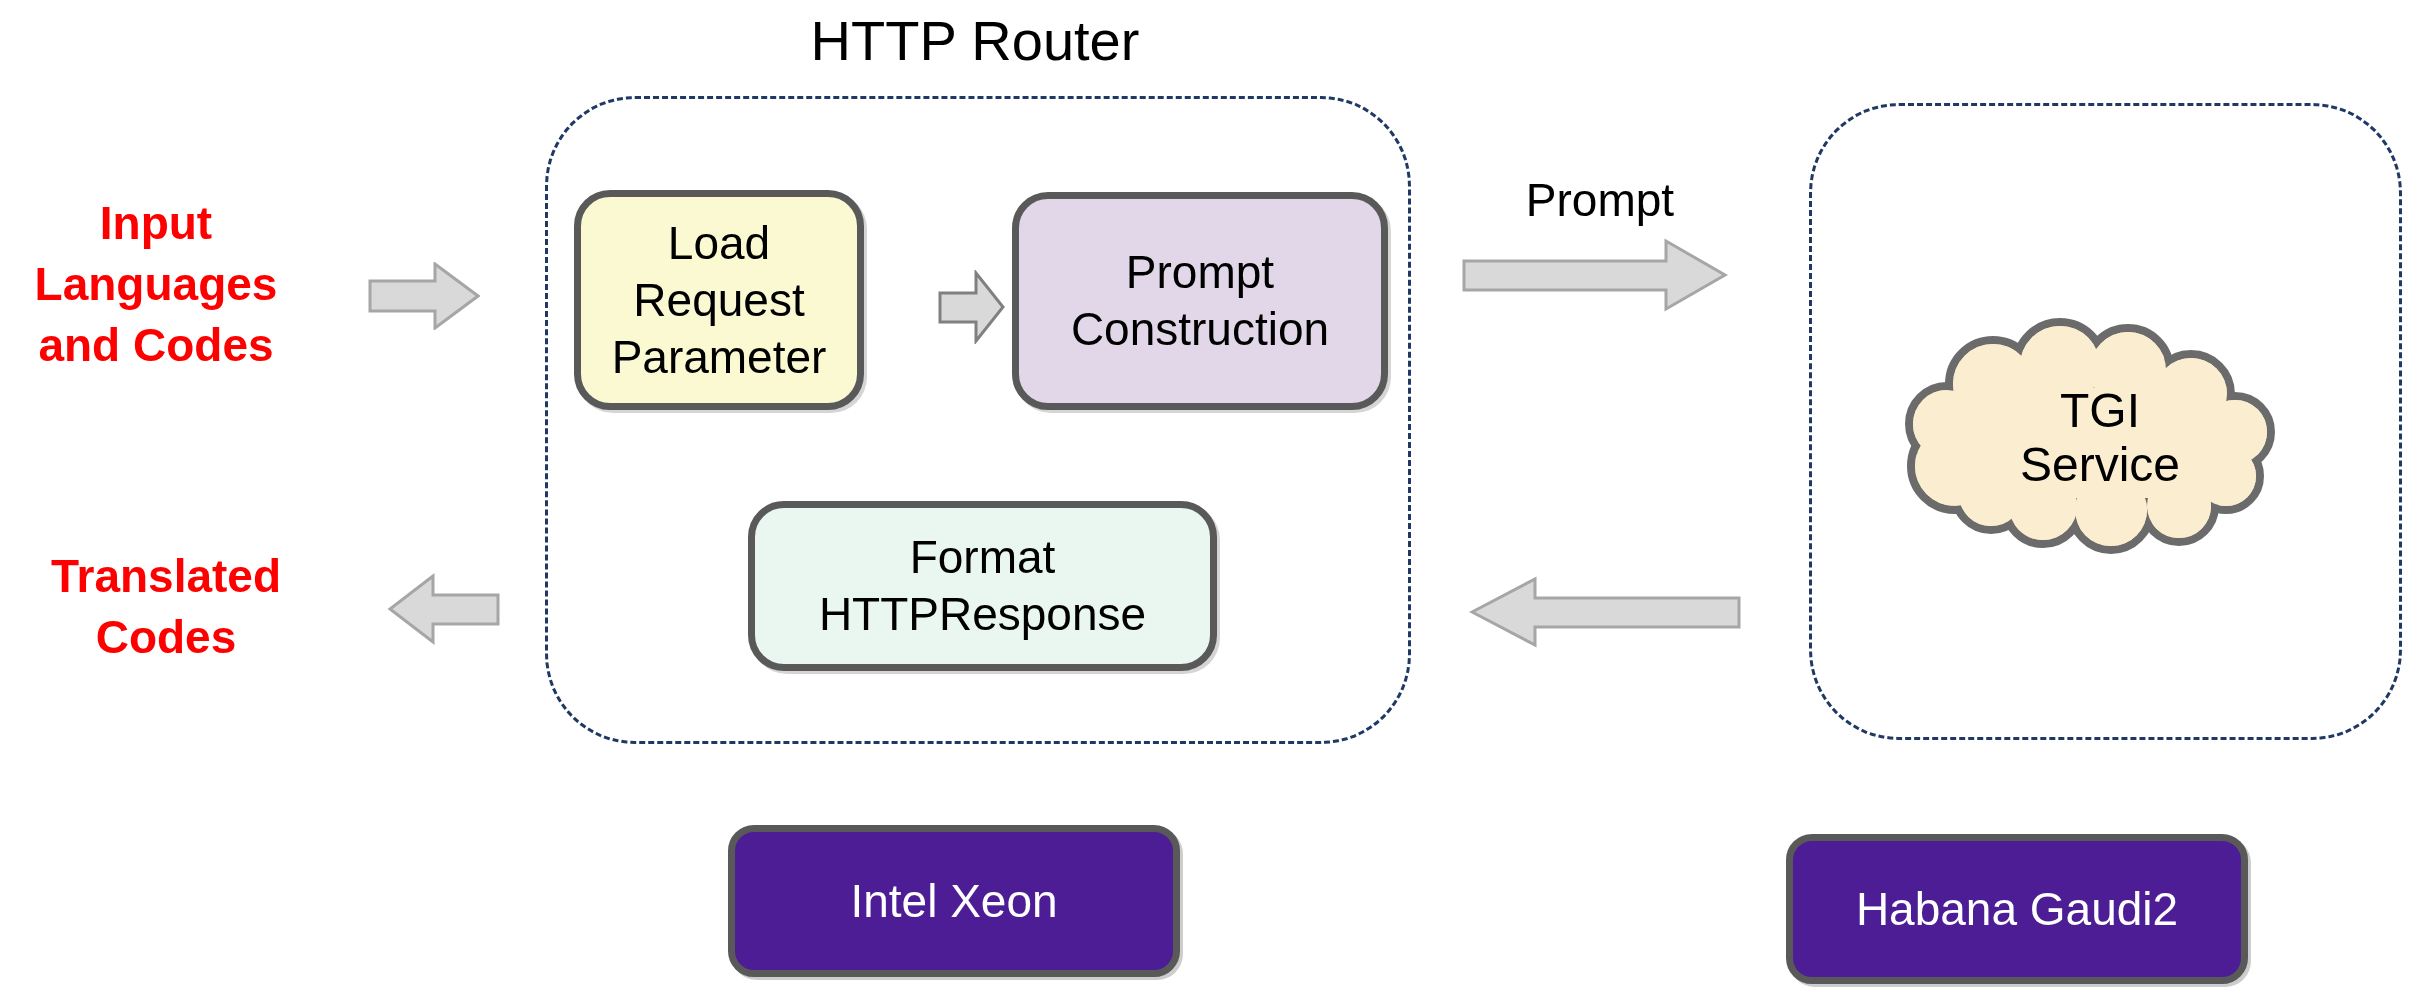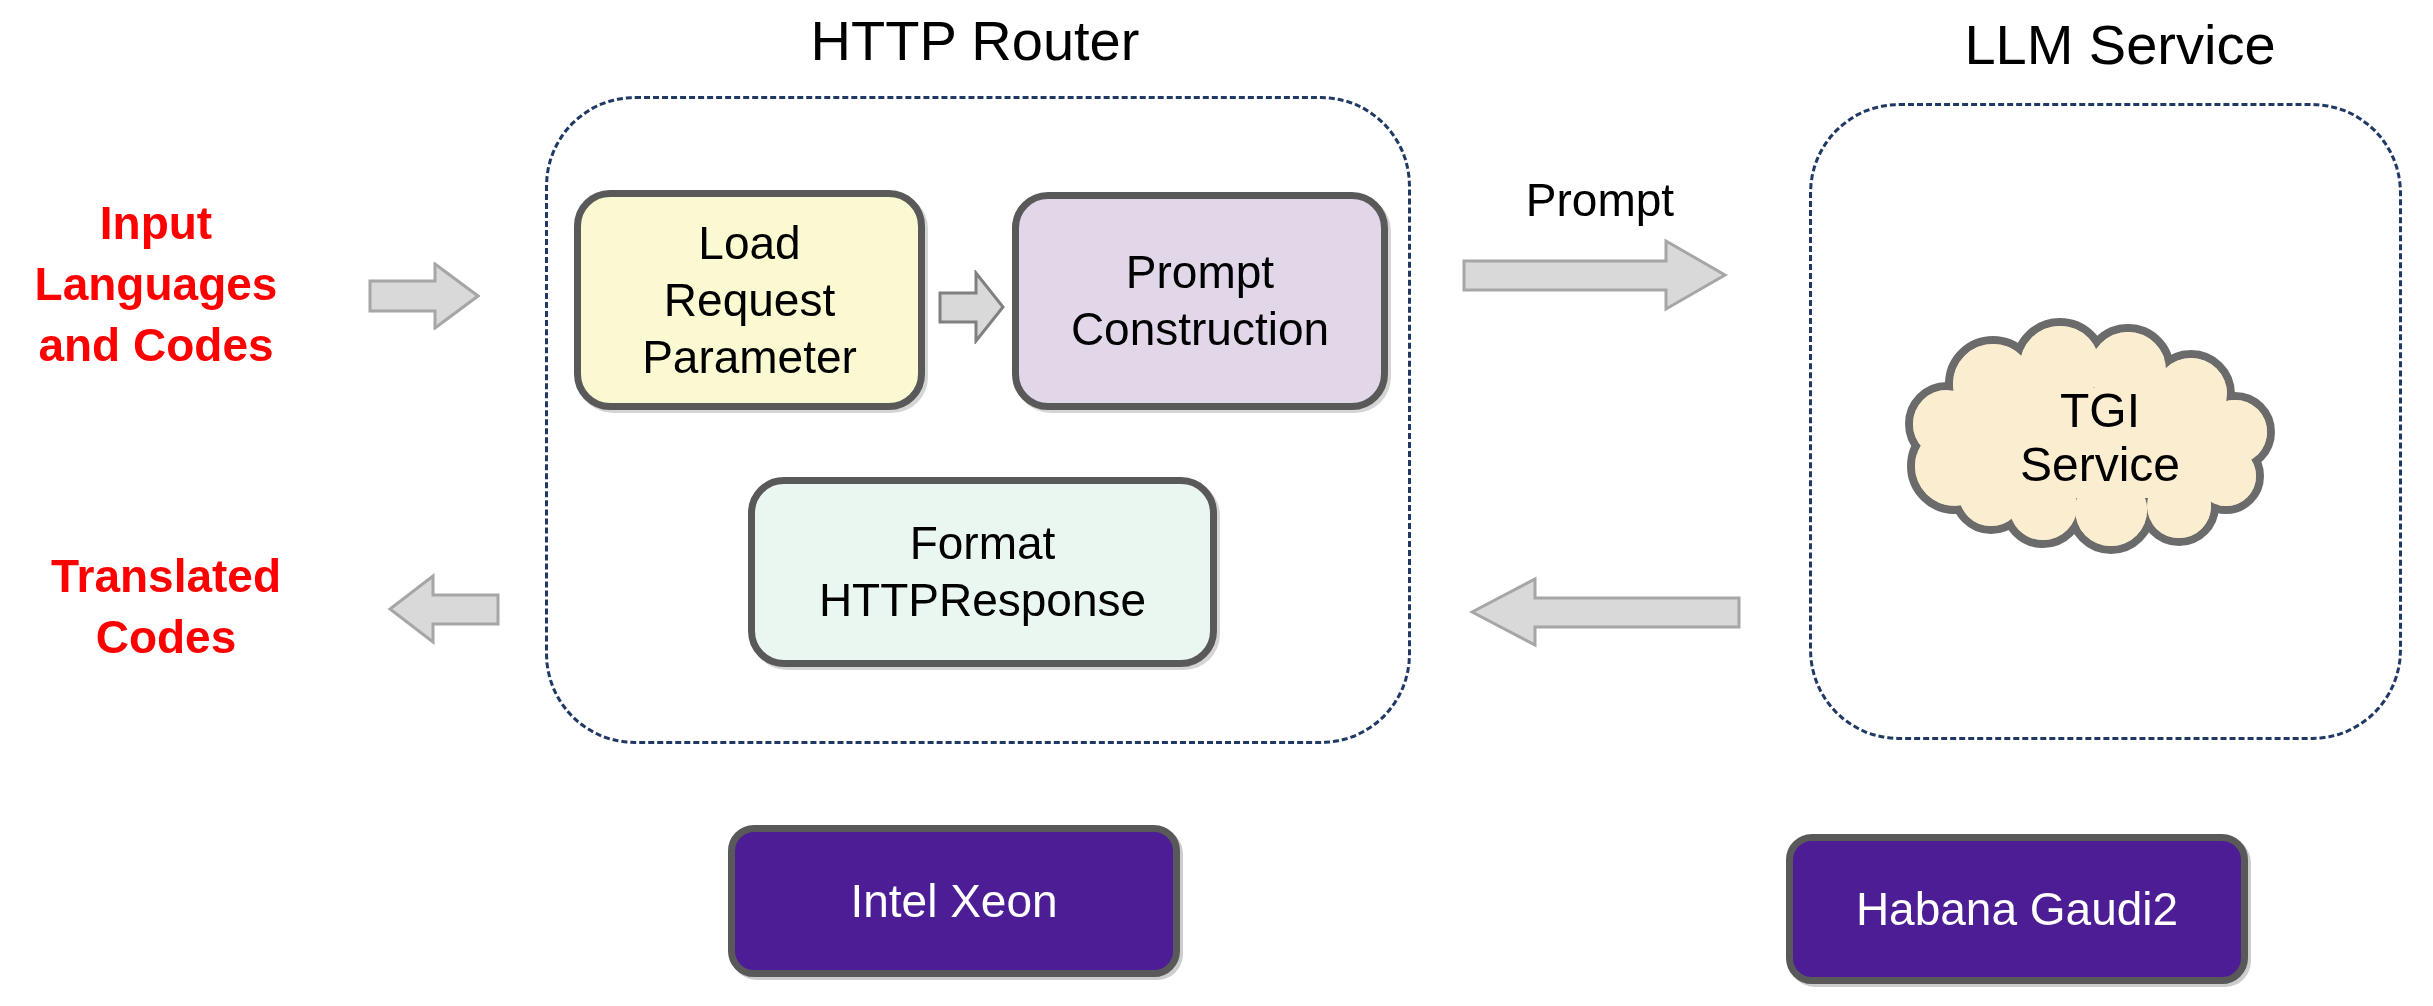--- a/index.html
+++ b/index.html
@@ -65,21 +65,20 @@
 
   svg{display:block;}
 </style>
 </head>
 <body>
 
 <div id="stage">
 
   <div class="abs section-title" style="left:775px;top:13px;width:400px;">HTTP Router</div>
 
-  <div class="abs section-title" style="left:1920px;top:17px;width:400px;">LLM Service</div>
 
   <div class="abs dashed-region" style="left:545px;top:96px;width:866px;height:648px;"></div>
 
   <div class="abs dashed-region" style="left:1809px;top:103px;width:593px;height:637px;"></div>
 
   <div class="abs red-caption pre" style="left:16px;top:193px;width:280px;">Input
 Languages
 and Codes</div>
 
   <div class="abs red-caption pre" style="left:26px;top:546px;width:280px;">Translated
@@ -108,28 +107,28 @@
       <polygon points="270,22 66,22 66,3 3,36 66,69 66,51 270,51" fill="#D9D9D9" stroke="#A6A6A6" stroke-width="3"></polygon>
     </svg>
   </div>
 
   <div class="abs" style="left:387px;top:573px;width:113px;height:72px;">
     <svg width="113" height="72" viewBox="0 0 113 72">
       <polygon points="111,22 46,22 46,3 3,36 46,69 46,51 111,51" fill="#D9D9D9" stroke="#A6A6A6" stroke-width="3"></polygon>
     </svg>
   </div>
 
-  <div class="abs proc-box fill-yellow center-text pre" style="left:574px;top:190px;width:351px;height:220px;">Load
+  <div class="abs proc-box fill-yellow center-text pre" style="left:574px;top:190px;width:290px;height:220px;">Load
 Request
 Parameter</div>
 
   <div class="abs proc-box fill-purple center-text pre" style="left:1012px;top:192px;width:376px;height:218px;">Prompt
 Construction</div>
 
-  <div class="abs proc-box fill-mint center-text pre" style="left:748px;top:477px;width:469px;height:190px;">Format
+  <div class="abs proc-box fill-mint center-text pre" style="left:748px;top:501px;width:469px;height:170px;">Format
 HTTPResponse</div>
 
   <div class="abs flow-label" style="left:1450px;top:172px;width:300px;line-height:56px;">Prompt</div>
 
 
   <div class="abs" style="left:1895px;top:318px;width:410px;height:240px;">
     <svg width="410" height="240" viewBox="0 0 410 240">
       <g stroke="#6B6B6B" stroke-width="8" fill="#FBEDD0">
         <circle cx="60" cy="148" r="44"></circle>
         <circle cx="52" cy="106" r="38"></circle>

